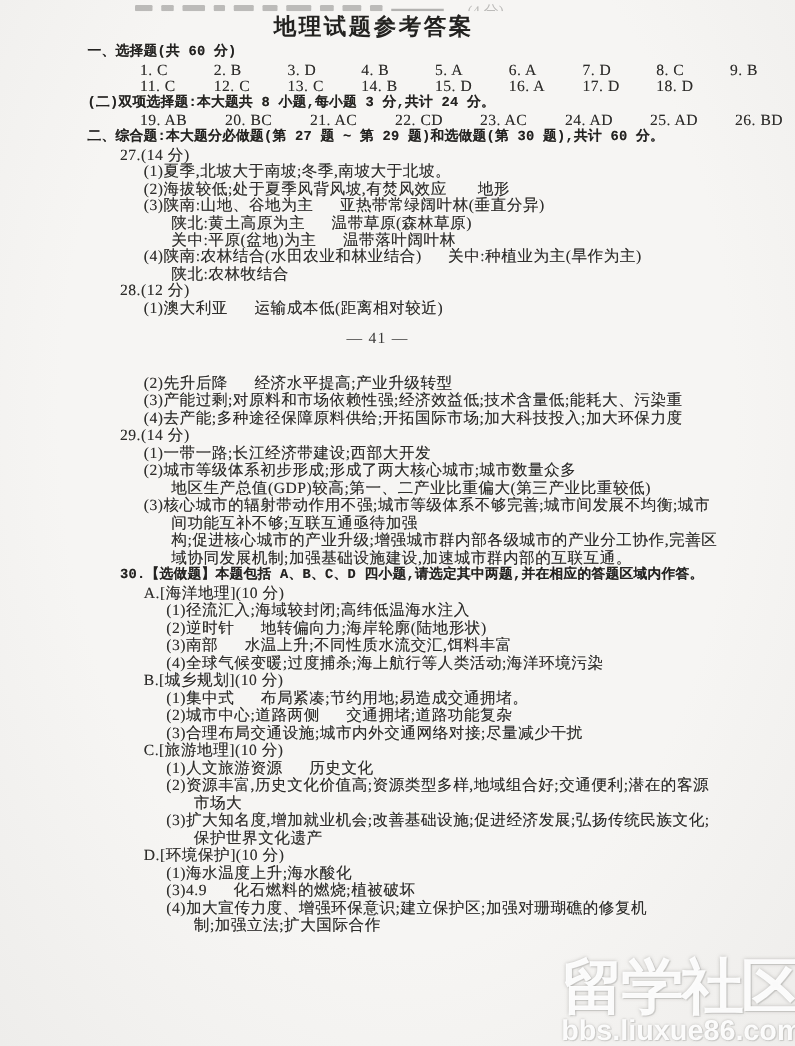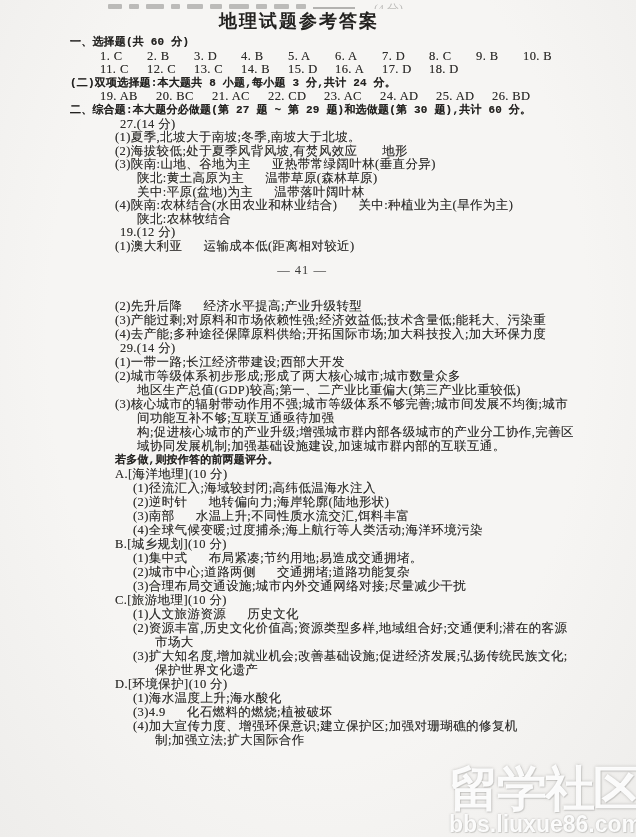--- a/index.html
+++ b/index.html
@@ -36,27 +36,27 @@
     white-space:pre;font-size:12.5px;line-height:13.6px;height:13.6px;
     letter-spacing:.4px;
     text-shadow:0 0 .5px rgba(70,68,66,.55);
   }
   #page2-lines .line{line-height:14px;height:14px;}
   .line.bold{
     font-family:Liberation Mono, monospace;
     font-weight:bold;color:#232220;letter-spacing:.2px;font-size:11px;
   }
   .i0{margin-left:70px;}
-  .i1{margin-left:120px;}
+  .i1{margin-left:96px;}
   .i2{margin-left:115px;}
   .i3{margin-left:133px;}
   .i4{margin-left:137px;}
   .i5{margin-left:155px;}
   .ia{margin-left:100px;}
-  .ansrow .ans{display:inline-block;}
+  .ansrow .ans{display:inline-block;margin-left:12px;}
   .footer{
     text-align:center;position:relative;left:-16px;
     font-size:12.5px;line-height:14px;margin-top:9px;margin-bottom:22px;
     color:#3a3938;letter-spacing:1px;
   }
   .watermark{
     position:absolute;right:-6px;bottom:2px;z-index:5;
     text-align:left;pointer-events:none;
     font-family:"Liberation Sans","DejaVu Sans",sans-serif;
     color:rgba(255,255,255,.94);
@@ -101,39 +101,39 @@
       <div class="line ia ansrow"><span class="ans" style="min-width: 56px;">19. AB</span><span class="ans" style="min-width: 56px;">20. BC</span><span class="ans" style="min-width: 56px;">21. AC</span><span class="ans" style="min-width: 56px;">22. CD</span><span class="ans" style="min-width: 56px;">23. AC</span><span class="ans" style="min-width: 56px;">24. AD</span><span class="ans" style="min-width: 56px;">25. AD</span><span class="ans" style="min-width: 56px;">26. BD</span></div>
       <div class="line i0 bold">二、综合题:本大题分必做题(第 27 题 ~ 第 29 题)和选做题(第 30 题),共计 60 分。</div>
       <div class="line i1">27.(14 分)</div>
       <div class="line i2">(1)夏季,北坡大于南坡;冬季,南坡大于北坡。</div>
       <div class="line i2">(2)海拔较低;处于夏季风背风坡,有焚风效应       地形</div>
       <div class="line i2">(3)陕南:山地、谷地为主      亚热带常绿阔叶林(垂直分异)</div>
       <div class="line i4">陕北:黄土高原为主      温带草原(森林草原)</div>
       <div class="line i4">关中:平原(盆地)为主      温带落叶阔叶林</div>
       <div class="line i2">(4)陕南:农林结合(水田农业和林业结合)      关中:种植业为主(旱作为主)</div>
       <div class="line i4">陕北:农林牧结合</div>
-      <div class="line i1">19.(12 分)</div>
+      <div class="line i1">28.(12 分)</div>
       <div class="line i2">(1)澳大利亚      运输成本低(距离相对较近)</div>
     </div>
 
   <div class="footer">— 41 —</div>
 
   <div id="page2-lines" class="lines">
       <div class="line i2">(2)先升后降      经济水平提高;产业升级转型</div>
       <div class="line i2">(3)产能过剩;对原料和市场依赖性强;经济效益低;技术含量低;能耗大、污染重</div>
       <div class="line i2">(4)去产能;多种途径保障原料供给;开拓国际市场;加大科技投入;加大环保力度</div>
       <div class="line i1">29.(14 分)</div>
       <div class="line i2">(1)一带一路;长江经济带建设;西部大开发</div>
       <div class="line i2">(2)城市等级体系初步形成;形成了两大核心城市;城市数量众多</div>
       <div class="line i4">地区生产总值(GDP)较高;第一、二产业比重偏大(第三产业比重较低)</div>
       <div class="line i2">(3)核心城市的辐射带动作用不强;城市等级体系不够完善;城市间发展不均衡;城市</div>
       <div class="line i4">间功能互补不够;互联互通亟待加强</div>
       <div class="line i4">构;促进核心城市的产业升级;增强城市群内部各级城市的产业分工协作,完善区</div>
       <div class="line i4">域协同发展机制;加强基础设施建设,加速城市群内部的互联互通。</div>
-      <div class="line i2 bold">若多做,则按作答的前两题评分。</div>
+      <div class="line i1 bold">30.【选做题】本题包括 A、B、C、D 四小题,请选定其中两题,并在相应的答题区域内作答。</div>
       <div class="line i2">A.[海洋地理](10 分)</div>
       <div class="line i3">(1)径流汇入;海域较封闭;高纬低温海水注入</div>
       <div class="line i3">(2)逆时针      地转偏向力;海岸轮廓(陆地形状)</div>
       <div class="line i3">(3)南部      水温上升;不同性质水流交汇,饵料丰富</div>
       <div class="line i3">(4)全球气候变暖;过度捕杀;海上航行等人类活动;海洋环境污染</div>
       <div class="line i2">B.[城乡规划](10 分)</div>
       <div class="line i3">(1)集中式      布局紧凑;节约用地;易造成交通拥堵。</div>
       <div class="line i3">(2)城市中心;道路两侧      交通拥堵;道路功能复杂</div>
       <div class="line i3">(3)合理布局交通设施;城市内外交通网络对接;尽量减少干扰</div>
       <div class="line i2">C.[旅游地理](10 分)</div>

